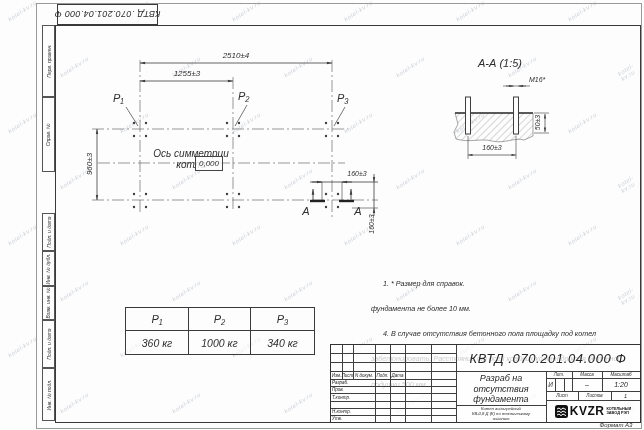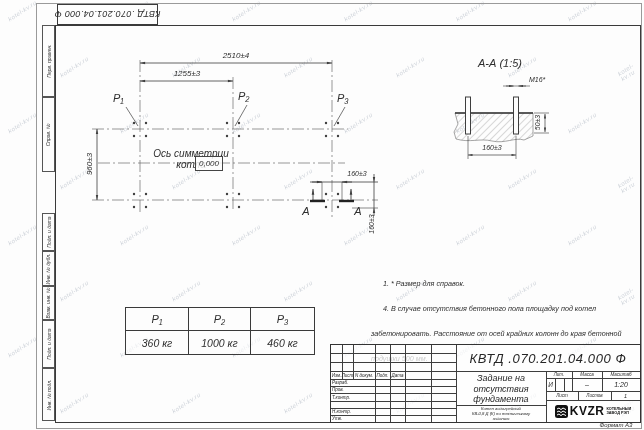--- a/index.html
+++ b/index.html
@@ -247,34 +247,35 @@
   <div class="abs txt it ctr" style="left:299px;top:205px;width:14px;font-size:11px">А</div>
   <div class="abs txt it ctr" style="left:351px;top:205px;width:14px;font-size:11px">А</div>
 
   <div class="abs txt it ctr" style="left:468px;top:57px;width:64px;font-size:11px">А-А (1:5)</div>
   <div class="abs txt it dim7" style="left:529px;top:76px;width:24px">М16*</div>
   <div class="abs txt it dim7 ctr" style="left:526px;top:117px;width:22px;height:11px;transform:rotate(-90deg)">50±3</div>
   <div class="abs txt it dim7 ctr" style="left:477px;top:144px;width:30px">160±3</div>
 
   <div class="abs" id="notes">
     <div>      1. * Размер для справок.</div>
+    <div>фундамента не более 10 мм.</div>
     <div>      4. В случае отсутствия бетонного пола площадку под котел</div>
     <div>забетонировать. Расстояние от осей крайних колонн до края бетонной</div>
     <div>подушки 500 мм.</div>
     
     
   </div>
 
   <div class="abs" id="ltable">
     <div class="hd">Р₁</div>
     <div class="hd">Р₂</div>
     <div class="hd">Р₃</div>
     <div>360  кг</div>
     <div>1000  кг</div>
-    <div>460  кг</div>
+    <div>340  кг</div>
   </div>
 
   <div class="abs" id="tblock">
 
     <div class="vl" style="left:11px;top:0;height:34px"></div>
     <div class="vl" style="left:22px;top:0;height:34px"></div>
     <div class="vl" style="left:44px;top:0;height:77px"></div>
     <div class="vl" style="left:59px;top:0;height:77px"></div>
     <div class="vl" style="left:74px;top:0;height:77px"></div>
     <div class="vl" style="left:100px;top:0;height:77px"></div>
@@ -307,21 +308,21 @@
     <div class="cell tiny" style="left:59px;top:26px;width:15px;height:8px">Дата</div>
 
     <div class="cell tiny" style="left:1px;top:34px;width:43px;height:7px;justify-content:flex-start">Разраб.</div>
     <div class="cell tiny" style="left:1px;top:41px;width:43px;height:7px;justify-content:flex-start">Пров.</div>
     <div class="cell tiny" style="left:1px;top:48px;width:43px;height:8px;justify-content:flex-start">Т.контр.</div>
     <div class="cell tiny" style="left:1px;top:63px;width:43px;height:7px;justify-content:flex-start">Н.контр.</div>
     <div class="cell tiny" style="left:1px;top:70px;width:43px;height:7px;justify-content:flex-start">Утв.</div>
 
     <div class="cell nw" style="left:125px;top:0;width:184px;height:26px;font-size:13px;letter-spacing:.6px">КВТД .070.201.04.000  Ф</div>
 
-    <div class="cell" style="left:125px;top:27px;width:90px;height:11px;font-size:9px">Задание на</div>
+    <div class="cell" style="left:125px;top:27px;width:90px;height:11px;font-size:9px">Разраб на</div>
     <div class="cell" style="left:125px;top:38px;width:90px;height:11px;font-size:9px">отсутствия</div>
     <div class="cell" style="left:125px;top:48px;width:90px;height:11px;font-size:9px">фундамента</div>
 
     <div class="cell tiny" style="left:215px;top:26px;width:26px;height:7px">Лит.</div>
     <div class="cell tiny" style="left:241px;top:26px;width:30px;height:7px">Масса</div>
     <div class="cell tiny" style="left:271px;top:26px;width:38px;height:7px">Масштаб</div>
     <div class="cell" style="left:215px;top:33px;width:9px;height:13px;font-size:6.5px">И</div>
     <div class="cell" style="left:241px;top:33px;width:30px;height:13px;font-size:7px">–</div>
     <div class="cell" style="left:271px;top:33px;width:38px;height:13px;font-size:7px">1:20</div>
 

